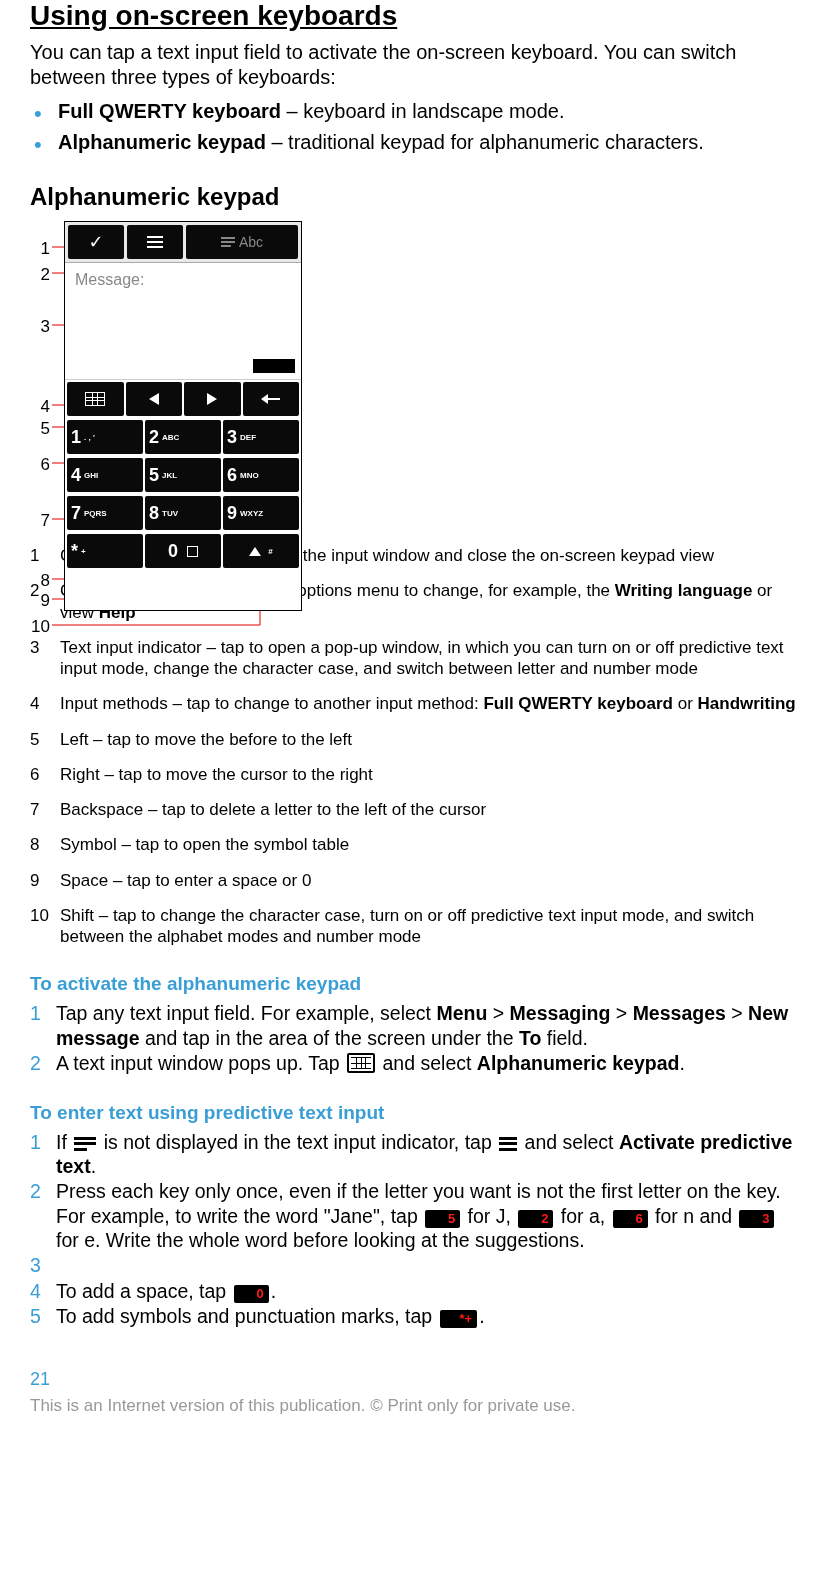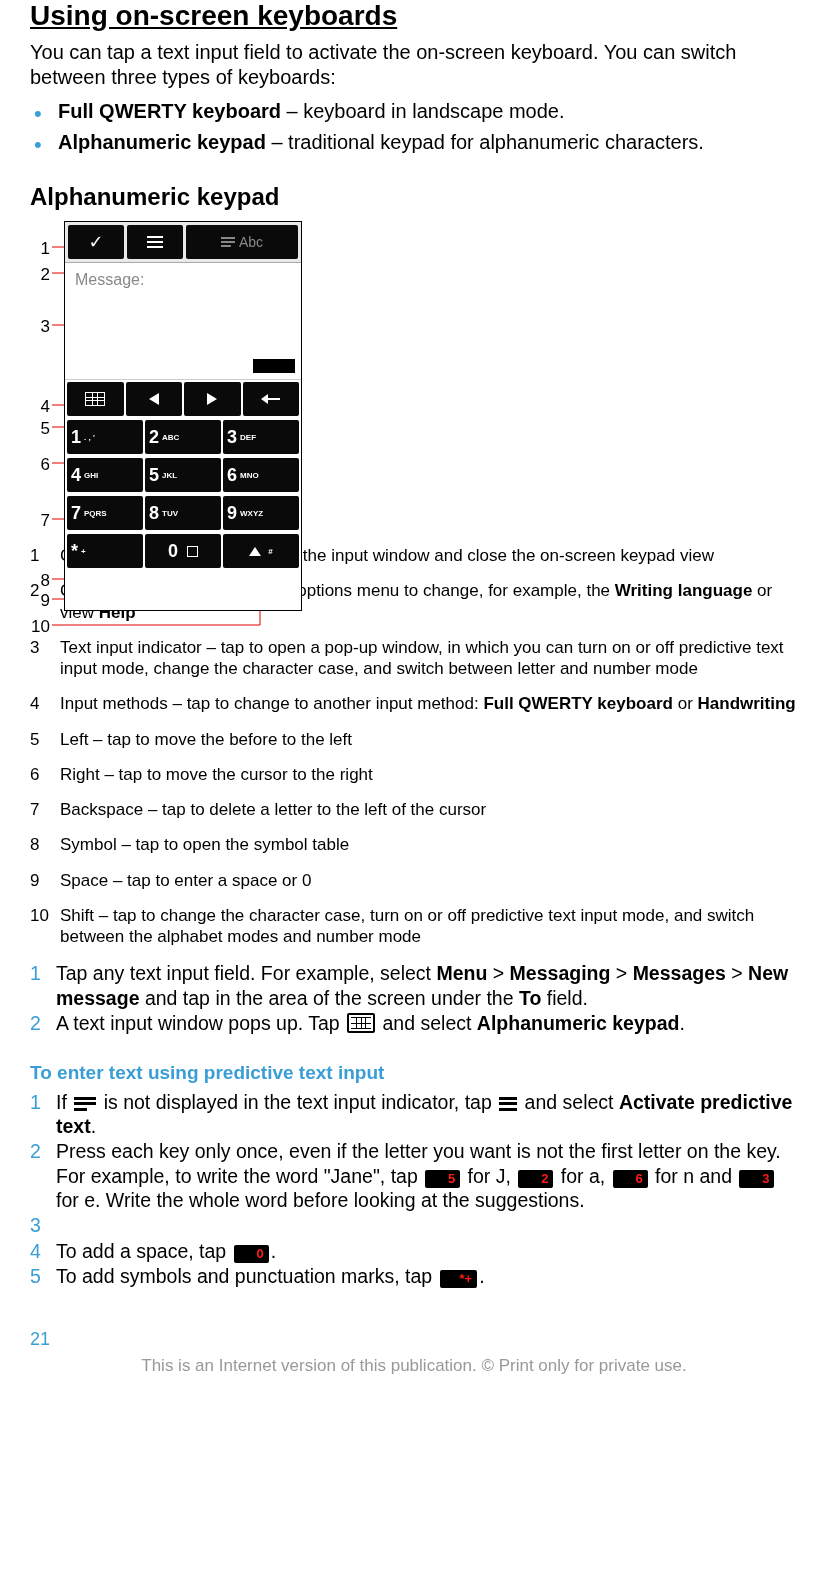--- a/index.html
+++ b/index.html
@@ -149,21 +149,20 @@
   }
 
   .page-num {
     color: #3a9ed6;
     text-align: left;
     font-size: 18px;
     margin: 40px 0 4px 0;
   }
   .footer {
     color: #999;
-    text-align: center;
     font-size: 17px;
     margin: 6px 0 0 0;
   }
 
   
   .illus-wrap {
     position: relative;
     margin: 10px 0 0 0;
     height: 0;
   }
@@ -449,20 +448,21 @@
       <div class="crow">
         <div class="num">9</div>
         <div class="txt">Space – tap to enter a space or 0</div>
       </div>
       <div class="crow">
         <div class="num">10</div>
         <div class="txt">Shift – tap to change the character case, turn on or off predictive text input mode, and switch between the alphabet modes and number mode</div>
       </div>
     </div>
 
+  <div class="subtitle-blue">To activate the alphanumeric keypad</div>
   <div class="steps" id="activate-steps">
       <div class="srow">
         <div class="snum">1</div>
         <div class="stext">Tap any text input field. For example, select <span class="b">Menu</span> &gt; <span class="b">Messaging</span> &gt; <span class="b">Messages</span> &gt; <span class="b">New message</span> and tap in the area of the screen under the <span class="b">To</span> field.</div>
       </div>
       <div class="srow">
         <div class="snum">2</div>
         <div class="stext">A text input window pops up. Tap <span class="kbd-icon"></span> and select <span class="b">Alphanumeric keypad</span>.</div>
       </div>
     </div>

